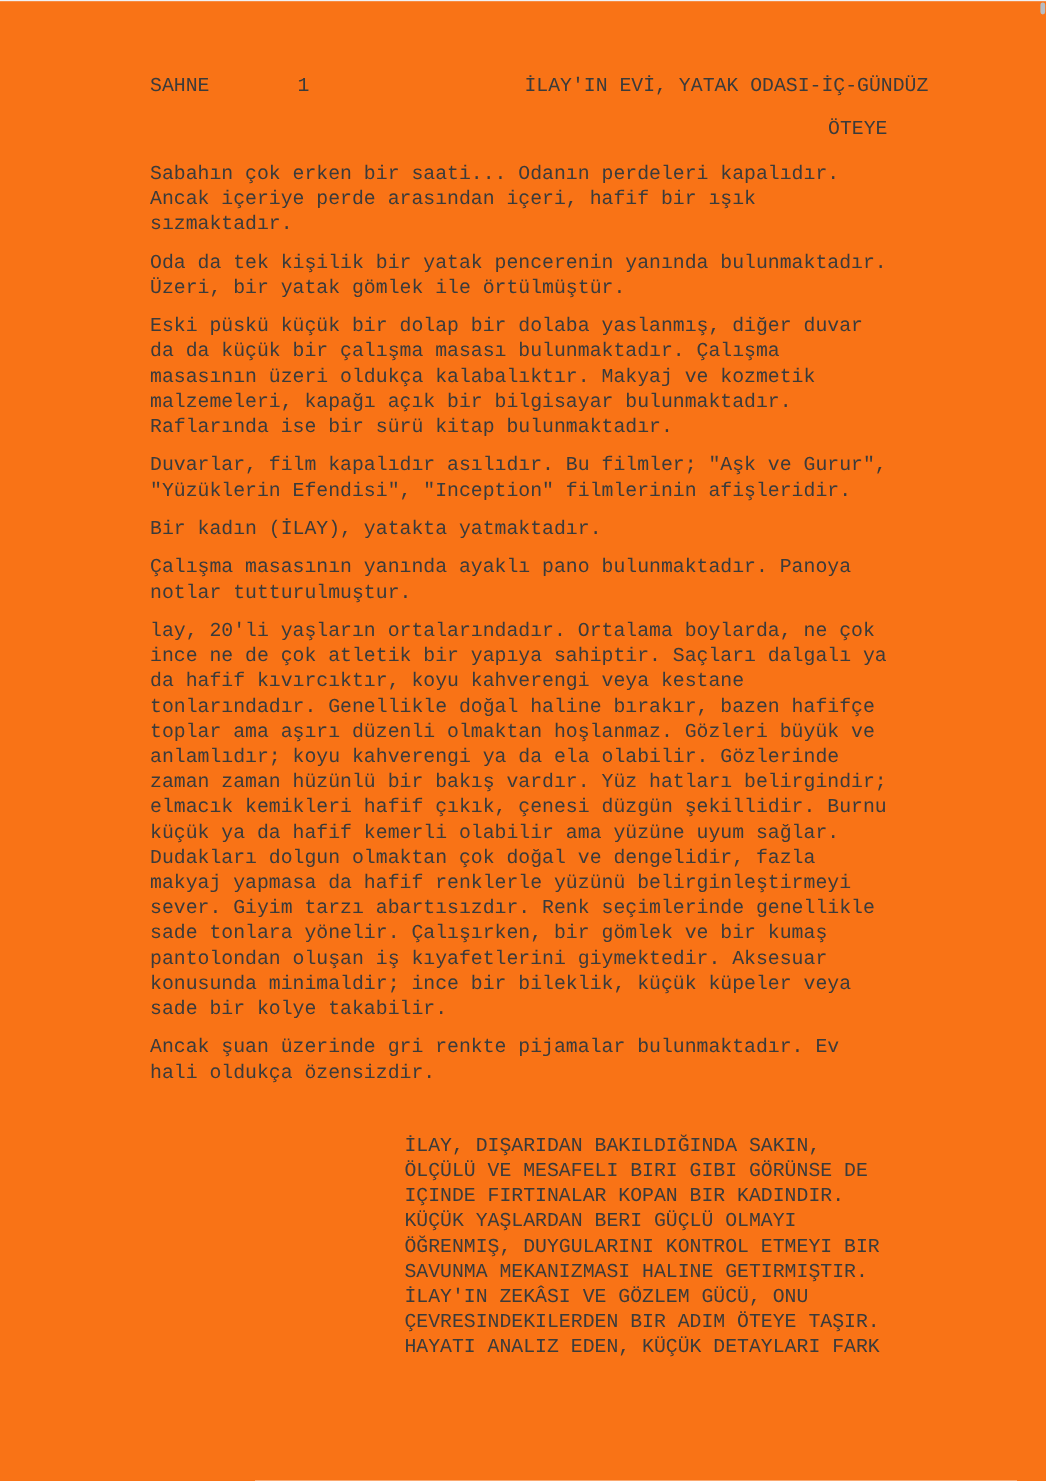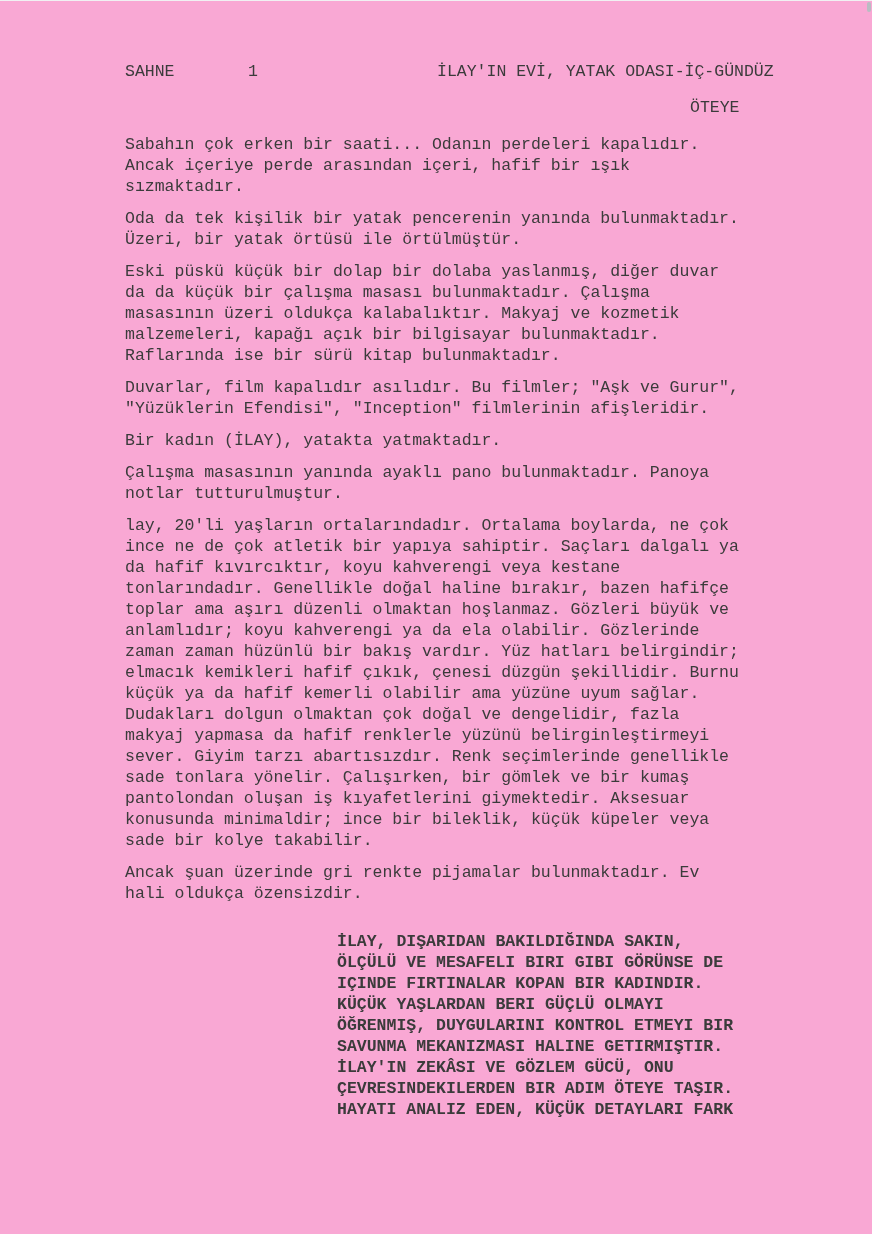--- a/index.html
+++ b/index.html
@@ -4,21 +4,21 @@
 <style>
   html, body {
     margin: 0;
     padding: 0;
     background: #ffffff;
   }
   .page {
     position: relative;
     width: 872px;
     height: 1234px;
-    background: #f9a8d4;
+    background: #f97316;
     overflow: hidden;
     font-family: "Liberation Mono", "DejaVu Sans Mono", monospace;
   }
   .top-edge {
     position: absolute;
     top: 0; left: 0; right: 0;
     height: 1px;
     background: #f1f1f3;
   }
   .scroll-thumb {
@@ -53,24 +53,23 @@
     margin-left: 565px;
     white-space: nowrap;
   }
   .paragraphs { margin-top: 16px; }
   .para {
     white-space: pre-line;
     margin: 0 0 11px 0;
   }
   .para:last-child { margin-bottom: 6px; }
   .char-block {
-    margin-top: 27px;
+    margin-top: 40px;
     margin-left: 212px;
     white-space: pre-line;
-    font-weight: bold;
   }
 </style>
 </head>
 <body>
 
 <div class="page">
   <div class="top-edge"></div>
   <div class="scroll-thumb"></div>
 
   <div class="content">
@@ -81,21 +80,21 @@
       <span class="scene-heading">İLAY'IN EVİ, YATAK ODASI-İÇ-GÜNDÜZ</span>
     </div>
 
     <div class="cue">ÖTEYE</div>
 
     <div class="paragraphs" id="paragraphs">
         <div class="para">Sabahın çok erken bir saati... Odanın perdeleri kapalıdır.
 Ancak içeriye perde arasından içeri, hafif bir ışık
 sızmaktadır.</div>
         <div class="para">Oda da tek kişilik bir yatak pencerenin yanında bulunmaktadır.
-Üzeri, bir yatak örtüsü ile örtülmüştür.</div>
+Üzeri, bir yatak gömlek ile örtülmüştür.</div>
         <div class="para">Eski püskü küçük bir dolap bir dolaba yaslanmış, diğer duvar
 da da küçük bir çalışma masası bulunmaktadır. Çalışma
 masasının üzeri oldukça kalabalıktır. Makyaj ve kozmetik
 malzemeleri, kapağı açık bir bilgisayar bulunmaktadır.
 Raflarında ise bir sürü kitap bulunmaktadır.</div>
         <div class="para">Duvarlar, film kapalıdır asılıdır. Bu filmler; "Aşk ve Gurur",
 "Yüzüklerin Efendisi", "Inception" filmlerinin afişleridir.</div>
         <div class="para">Bir kadın (İLAY), yatakta yatmaktadır.</div>
         <div class="para">Çalışma masasının yanında ayaklı pano bulunmaktadır. Panoya
 notlar tutturulmuştur.</div>

